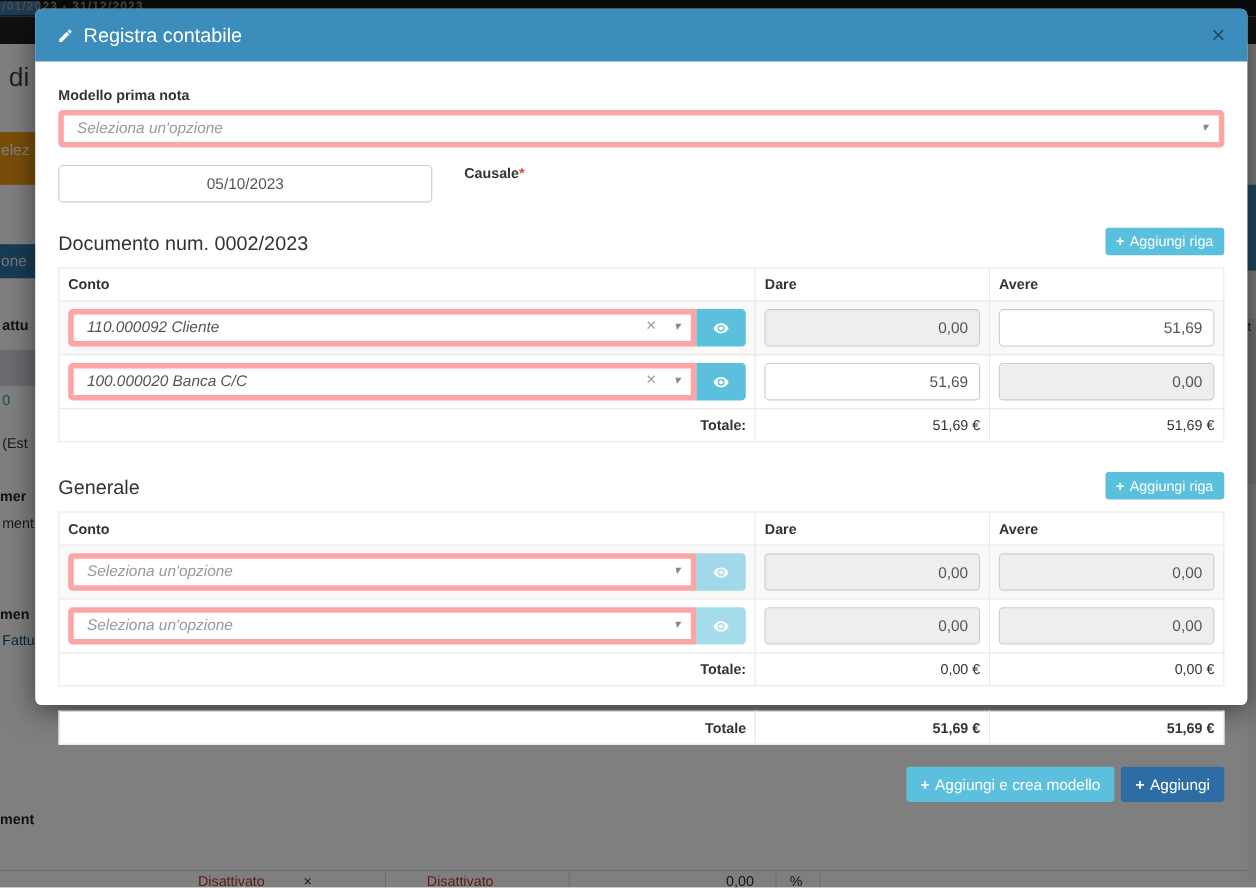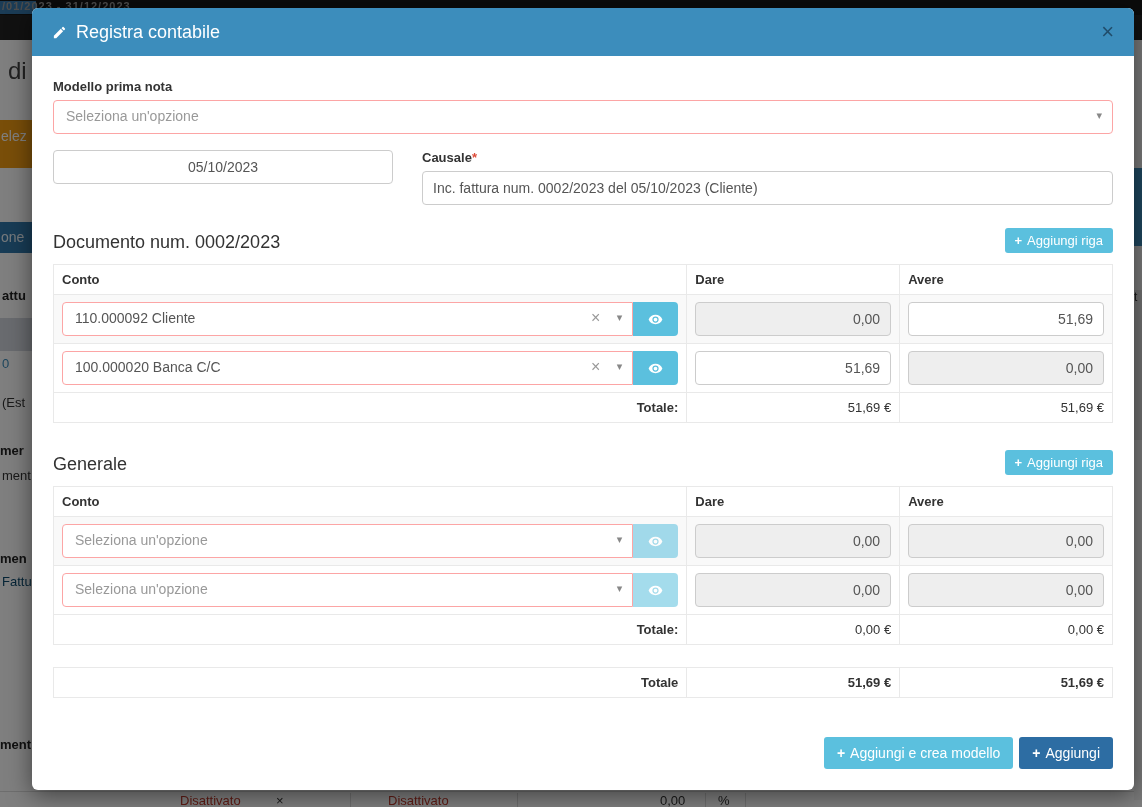--- a/index.html
+++ b/index.html
@@ -26,30 +26,30 @@
   .b-dark { color:#333; }
   .vline { position:absolute; top:0; height:16px; border-left:1px solid #ddd; }
   .bg-right-strip { position:absolute; right:0; top:40px; width:8px; height:760px; background:#f4f4f4; }
   .bg-right-blue { position:absolute; right:0; top:168px; width:8px; height:78px; background:#3c8dbc; }
   .bg-right-gray { position:absolute; right:0; top:290px; width:8px; height:150px; background:#e2e2e2; color:#333; font-size:12px; }
 
   
   .overlay { position:absolute; inset:0; background:rgba(0,0,0,0.5); }
 
   
-  .modal { position:absolute; left:32px; top:8px; width:1102px; height:782px; background:#fff; border-radius:6px; box-shadow:0 5px 25px rgba(0,0,0,.5); display:flex; flex-direction:column; }
+  .modal { position:absolute; left:32px; top:8px; width:1102px; height:633px; background:#fff; border-radius:6px; box-shadow:0 5px 25px rgba(0,0,0,.5); display:flex; flex-direction:column; }
   .modal-header { height:48px; background:#3c8dbc; border-radius:6px 6px 0 0; display:flex; align-items:center; padding:0 20px; flex:0 0 auto; }
   .modal-title { color:#fff; font-size:18px; display:flex; align-items:center; gap:9px; }
   .modal-title svg { width:15px; height:15px; fill:#fff; }
   .close-btn { margin-left:auto; background:none; border:none; font-size:22px; line-height:1; color:#17374f; opacity:.75; cursor:pointer; font-family:"Liberation Sans",sans-serif; }
   .modal-body { padding:23px 21px 20px 21px; flex:1 1 auto; }
 
   .form-label { display:block; font-size:13px; font-weight:bold; color:#333; margin-bottom:6px; }
   .req { color:#dd4b39; }
-  .select2 { position:relative; height:34px; border:1px solid #fca5a5; border-radius:4px; background:#fff; display:flex; align-items:center; padding:0 28px 3px 12px; color:#999; font-size:14px; }
+  .select2 { position:relative; height:34px; border:5px solid #fca5a5; border-radius:4px; background:#fff; display:flex; align-items:center; padding:0 28px 3px 12px; color:#999; font-size:14px;font-style:italic; }
   .select2 .caret { position:absolute; right:10px; color:#888; font-size:11px; }
   .select2 .clear { position:absolute; right:32px; color:#999; font-size:16px; cursor:pointer; }
   .select2.filled { color:#555; }
   .select2.grouped { border-radius:4px 0 0 4px; flex:1 1 auto; }
 
   .row2 { display:flex; gap:29px; margin-top:16px; }
   .col-date { width:340px; flex:0 0 auto; }
   .col-causale { flex:1 1 auto; }
   input.text { width:100%; height:34px; border:1px solid #ccc; border-radius:4px; font:14px "Liberation Sans",sans-serif; color:#555; padding:0 10px; background:#fff; }
   input.center { text-align:center; }
@@ -143,21 +143,20 @@
         <span>Seleziona un'opzione</span>
         <span class="caret">▾</span>
       </div>
 
       <div class="row2">
         <div class="col-date">
           <input class="text center" value="05/10/2023" style="">
         </div>
         <div class="col-causale">
           <label class="form-label"><span>Causale</span><span class="req">*</span></label>
-          <input class="text" value="Inc. fattura num. 0002/2023 del 05/10/2023 (Cliente)" style="">
         </div>
       </div>
 
       <div class="section-head">
         <h4 class="section-title">Documento num. 0002/2023</h4>
         <button class="btn btn-info btn-sm">
           <span class="plus">+</span>
           <span>Aggiungi riga</span>
         </button>
       </div>

